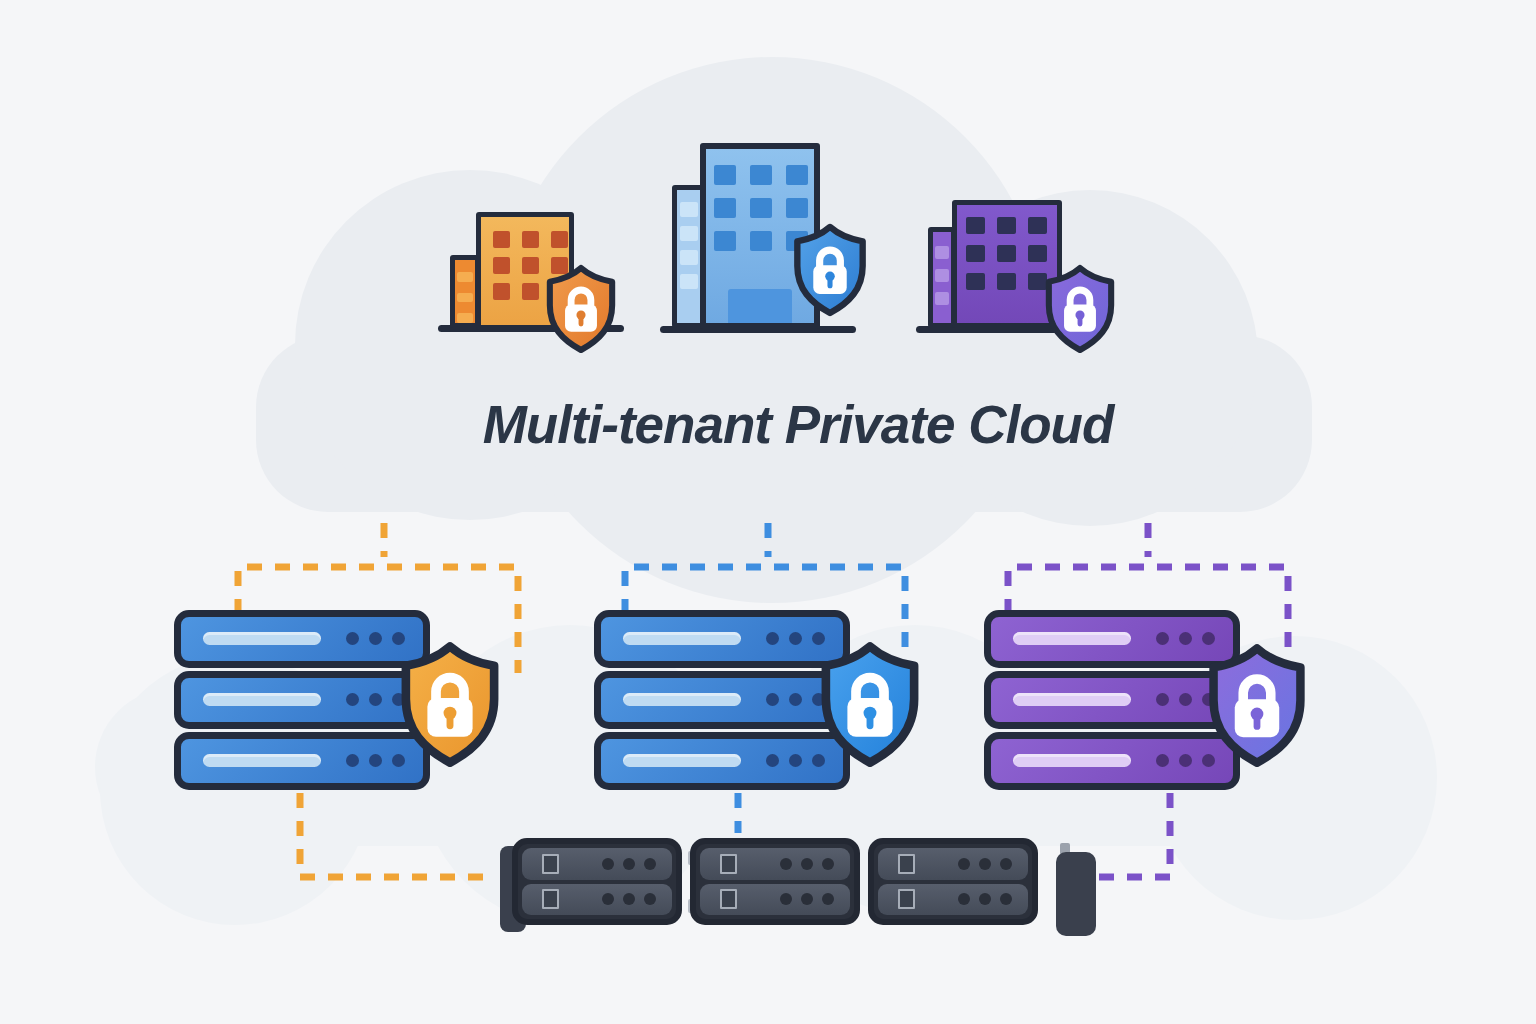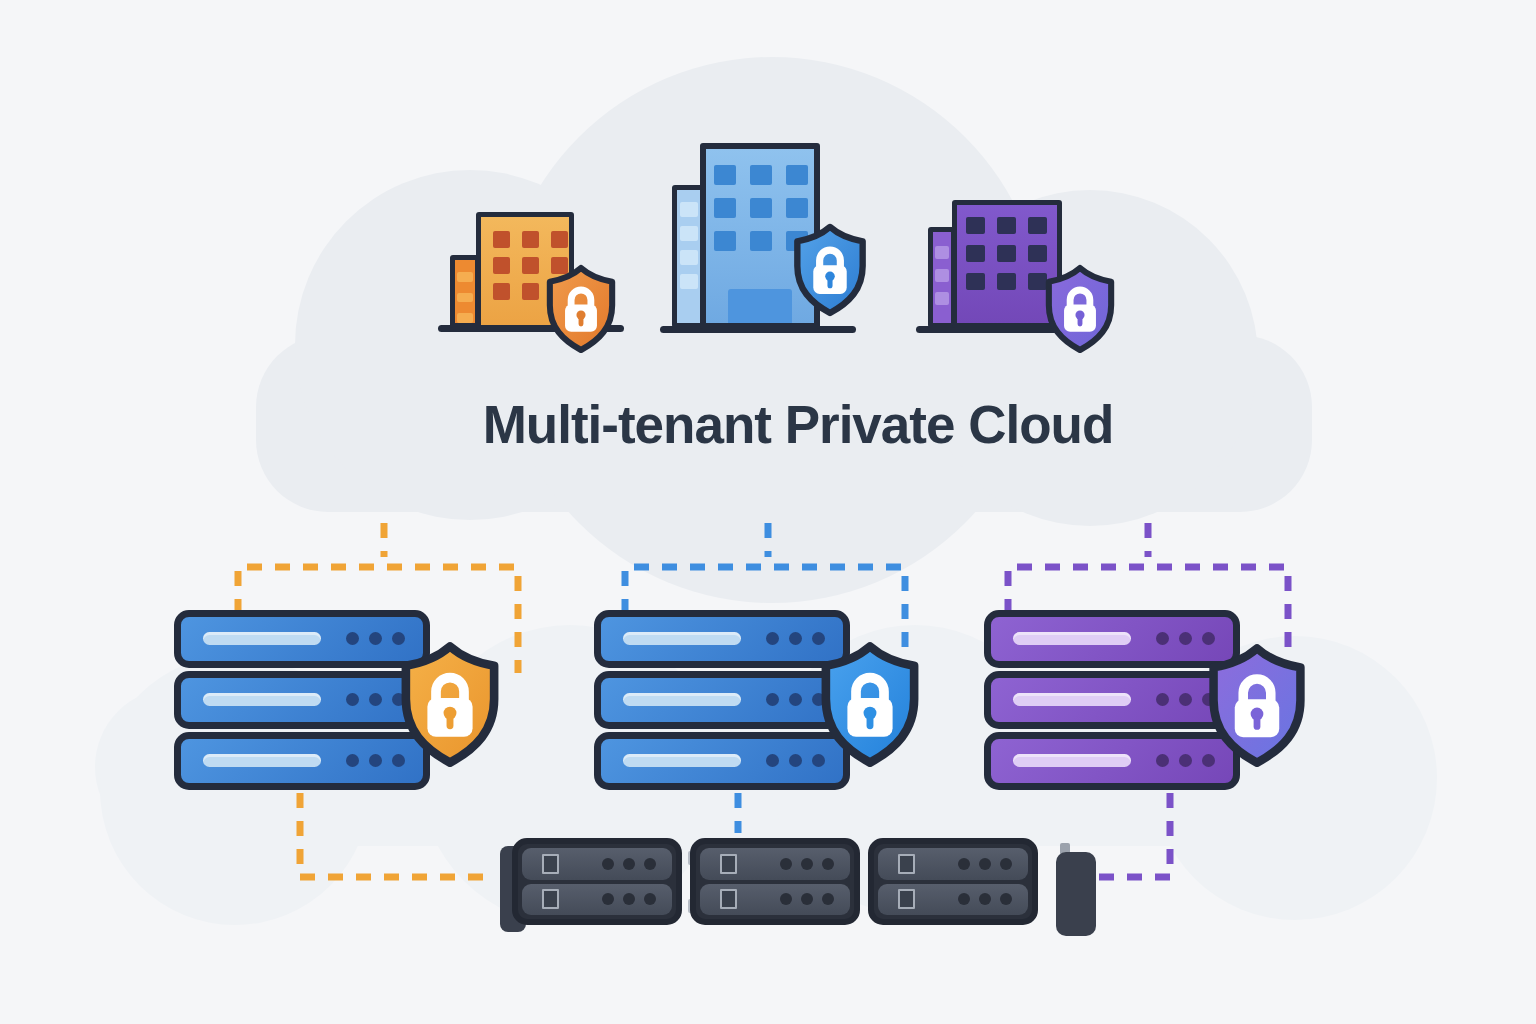--- a/index.html
+++ b/index.html
@@ -20,20 +20,21 @@
   .dash{fill:none;stroke-width:7;stroke-dasharray:15 13;stroke-linejoin:round;}
   .dash-orange{stroke:var(--c-tenant_orange,#F0A436);}
   .dash-blue{stroke:var(--c-tenant_blue,#3E8EE0);}
   .dash-purple{stroke:var(--c-tenant_purple,#7B52C8);}
 
   
   .title{
     left:60px;top:394px;width:1476px;text-align:center;
     font-size:53px;font-weight:bold;letter-spacing:-1px;
     color:var(--c-title_text,#2B3646);
+    font-style:italic;
   }
 
   
   .baseline{background:var(--c-outline,#242C3D);height:7px;border-radius:4px;}
   .bldg{border:5px solid var(--c-outline,#242C3D);border-radius:3px;box-sizing:content-box;}
   .bldg-main-orange{background:linear-gradient(180deg,#F3B85C,#ECA344);}
   .bldg-annex-orange{background:#ED8A31;}
   .bldg-main-blue{background:linear-gradient(180deg,#8FC2EE,#6FA9E2);border-width:6px;}
   .bldg-annex-blue{background:#A9CEF0;}
   .bldg-main-purple{background:linear-gradient(180deg,#8159CC,#7348B8);}

